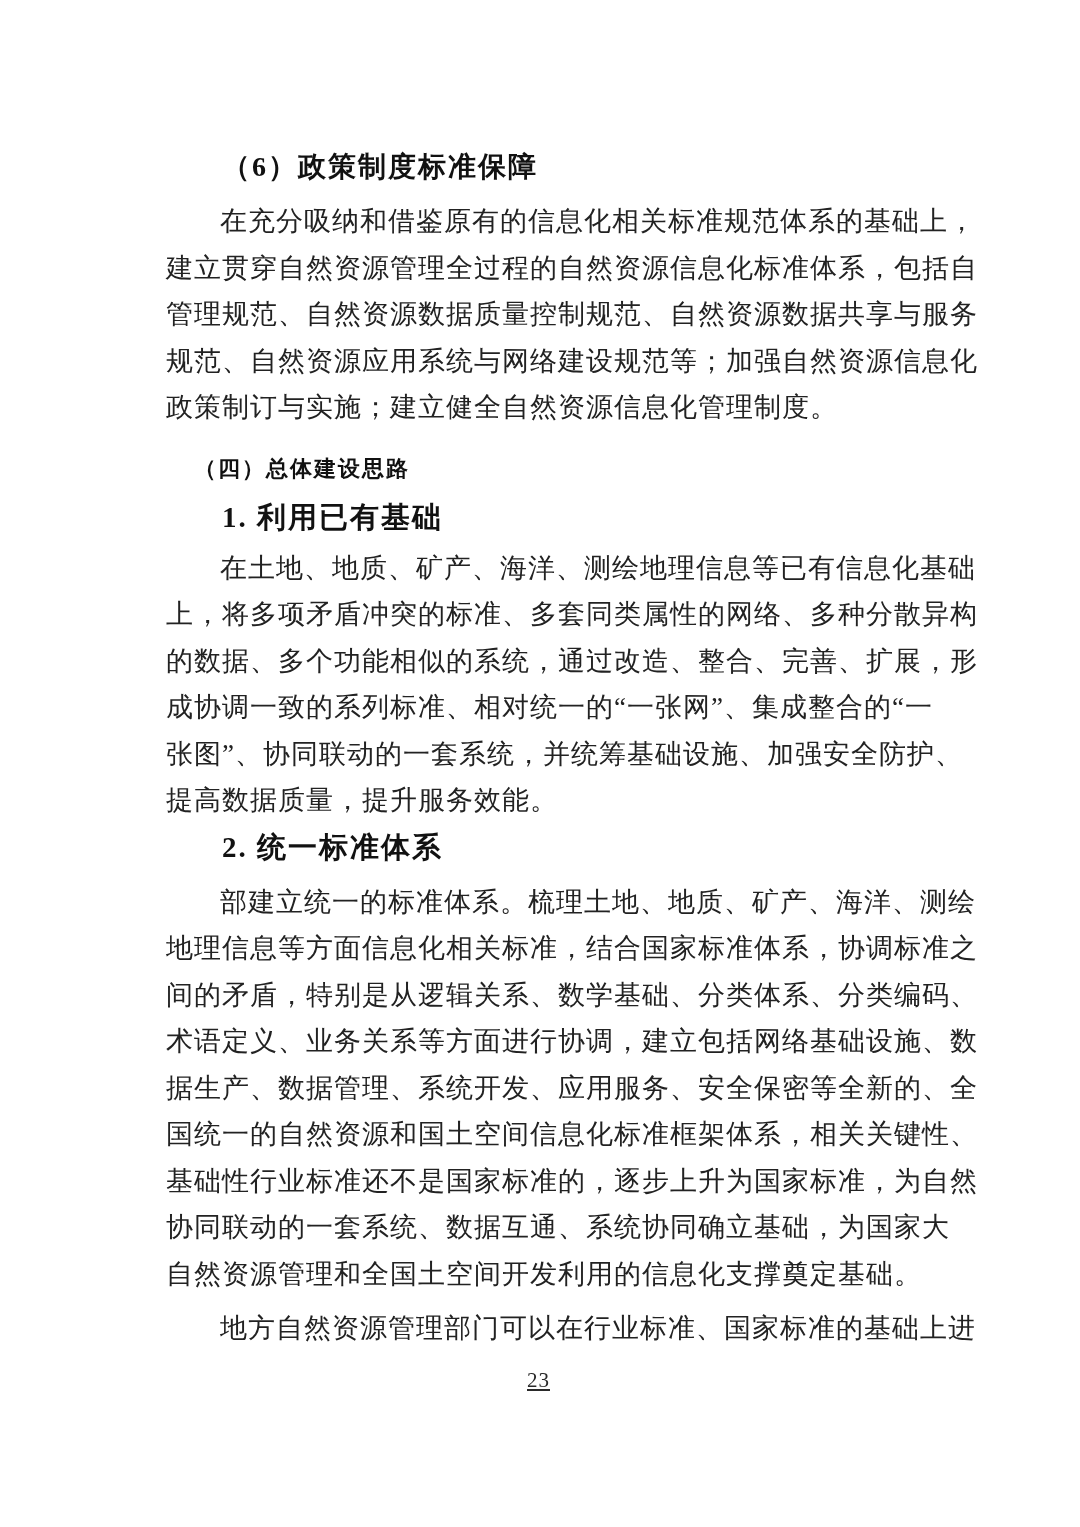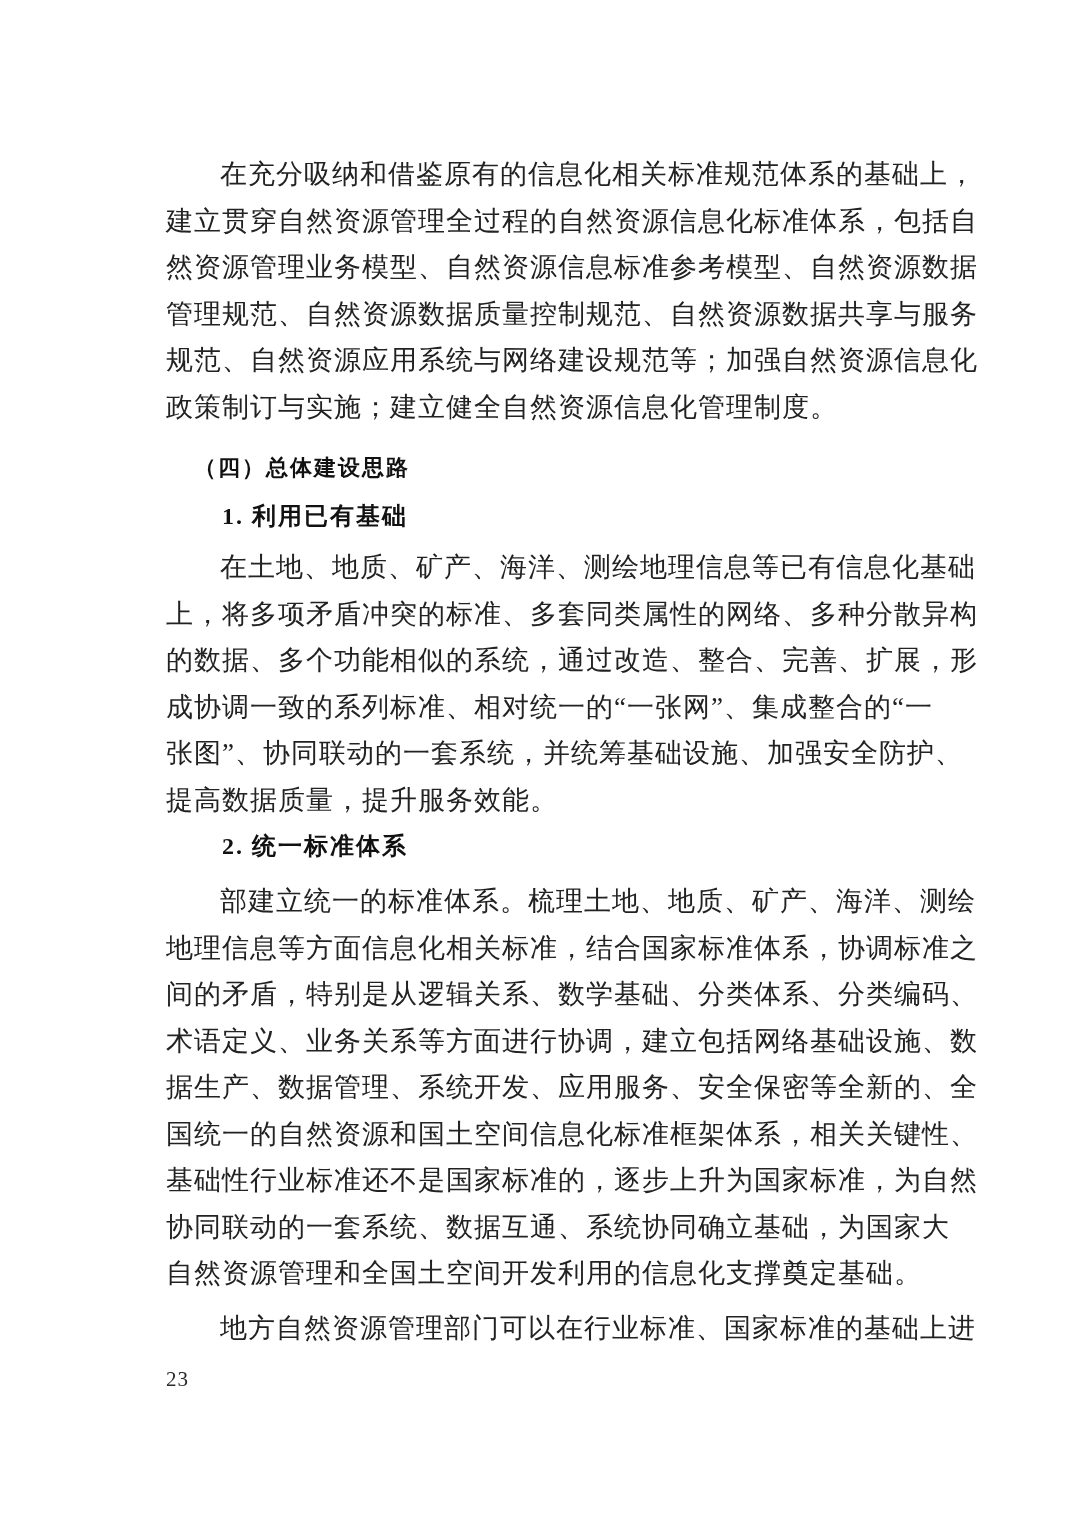--- a/index.html
+++ b/index.html
@@ -41,49 +41,50 @@
     font-family: "Liberation Sans", "DejaVu Sans", sans-serif;
     font-size: 22px;
     font-weight: bold;
     line-height: 50px;
     margin-top: 13px;
     padding-left: 28px;
     letter-spacing: 2px;
     color: #111111;
   }
   .num-heading {
-    font-size: 24px;
+    font-size: 29px;
     font-weight: bold;
     line-height: 47px;
     padding-left: 56px;
     letter-spacing: 2px;
     color: #111111;
   }
   .para { margin-top: 8px; }
   .para.gap-sm { margin-top: 4px; }
   .h-gap { }
   .page-number {
     margin-top: 16px;
-    text-align: left;
+    text-align: center;
     font-size: 21px;
     letter-spacing: 1px;
     color: #2a2a2a;
+    text-decoration: underline;
   }
 </style>
 </head>
 <body>
 
 <div class="page">
   <div class="textblock">
 
+    <div class="sub-heading">（6）政策制度标准保障</div>
 
     <div class="para">
       <div class="line first">在充分吸纳和借鉴原有的信息化相关标准规范体系的基础上，</div>
       <div class="line">建立贯穿自然资源管理全过程的自然资源信息化标准体系，包括自</div>
-      <div class="line">然资源管理业务模型、自然资源信息标准参考模型、自然资源数据</div>
       <div class="line">管理规范、自然资源数据质量控制规范、自然资源数据共享与服务</div>
       <div class="line">规范、自然资源应用系统与网络建设规范等；加强自然资源信息化</div>
       <div class="line last">政策制订与实施；建立健全自然资源信息化管理制度。</div>
     </div>
 
     <div class="section-heading">（四）总体建设思路</div>
 
     <div class="num-heading">1. 利用已有基础</div>
 
     <div class="para gap-sm">

